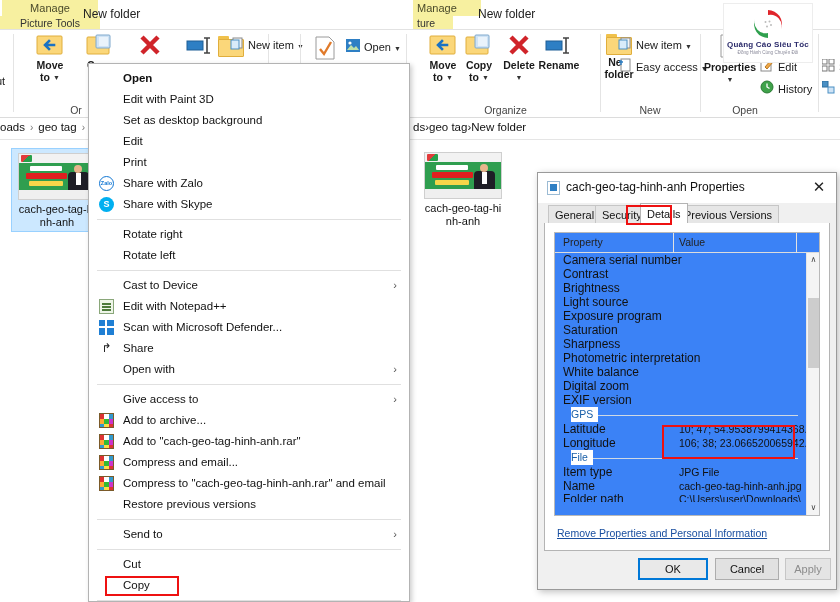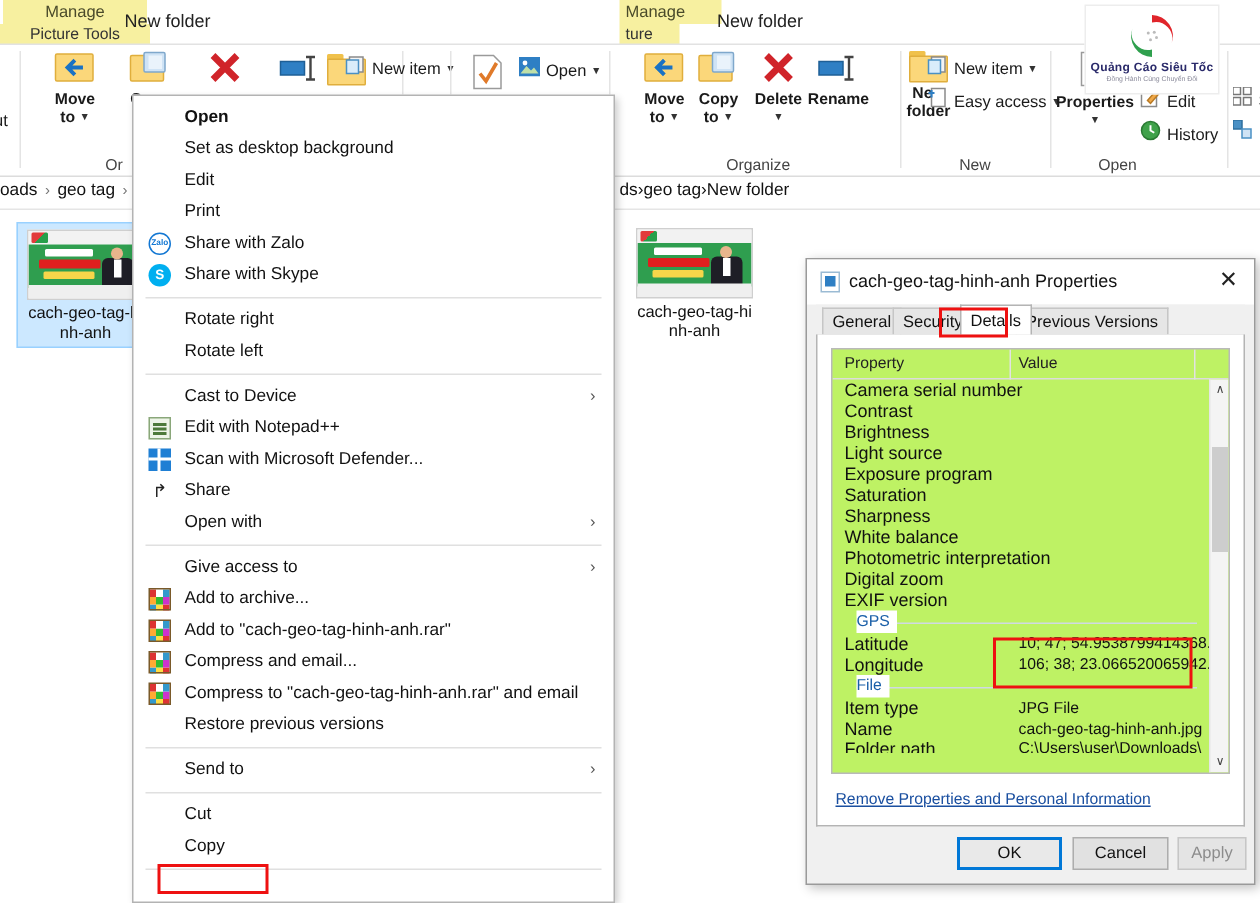--- a/index.html
+++ b/index.html
@@ -123,21 +123,21 @@
   .dlg-ttxt { position: absolute; left: 28px; top: 7px; font-size: 12px; color: #111; text-align: center; }
   .dlg-close { position: absolute; right: 0; top: 0; width: 34px; height: 28px; text-align: center; line-height: 28px; font-size: 15px; color: #222; }
   .dlg-body { position: absolute; left: 6px; top: 30px; right: 6px; bottom: 38px; background: #f0f0f0; }
 
   .tabrow { position: absolute; left: 0; top: 0; height: 20px; width: 100%; }
   .dtab { position: absolute; top: 2px; height: 18px; line-height: 18px; font-size: 11px; color: #111; padding: 0 6px; border: 1px solid #c6c6c6; border-bottom: none; background: #e6e6e6; }
   .dtab.active { background: #fff; top: 0; height: 20px; line-height: 20px; border-color: #b4b4b4; z-index: 3; }
   .tabline { position: absolute; left: 0; top: 20px; width: 100%; height: 1px; background: #b4b4b4; }
 
   .panel { position: absolute; left: 0; top: 20px; right: 0; bottom: 0; background: #fff; border: 1px solid #b4b4b4; border-top: none; }
-  .listbox { position: absolute; left: 9px; top: 9px; right: 9px; bottom: 34px; border: 1px solid #b9b9b9; background: #bef264; overflow: hidden; }
+  .listbox { position: absolute; left: 9px; top: 9px; right: 9px; bottom: 34px; border: 1px solid #b9b9b9; background: #3b82f6; overflow: hidden; }
   .lhead { position: relative; height: 20px; border-bottom: 1px solid #dcdcdc; }
   .lhead .hcol { position: absolute; top: 3px; font-size: 10.5px; color: #222; }
   .hdiv { position: absolute; top: 0; width: 1px; height: 20px; background: #e2e2e2; }
   .rows { position: absolute; left: 0; top: 20px; right: 13px; bottom: 0; }
   .prow { position: relative; height: 14px; }
   .prow .pn { position: absolute; left: 8px; top: 0; font-size: 12px; color: #111; line-height: 14px; }
   .prow .pv { position: absolute; left: 124px; top: 0; font-size: 10.5px; color: #111; line-height: 14px; white-space: nowrap; }
   .ghead { position: relative; height: 15px; }
   .ghead .gt { position: absolute; left: 16px; top: 0; font-size: 10.5px; color: #1a5fa8; line-height: 15px; background: #fff; padding-right: 5px; }
   .ghead .gl { position: absolute; left: 16px; right: 8px; top: 8px; height: 1px; background: #cfd9e4; }
@@ -428,20 +428,21 @@
         </div>
         <div class="tname"><span>cach-geo-tag-hi</span><br><span>nh-anh</span></div>
       </div>
     </div>
   </div>
 
   <div class="ctxmenu">
     <div style="height:4px;"></div>
 
     <div class="mi bold"><span>Open</span></div>
+    <div class="mi"><span>Edit with Paint 3D</span></div>
     <div class="mi"><span>Set as desktop background</span></div>
     <div class="mi"><span>Edit</span></div>
     <div class="mi"><span>Print</span></div>
     <div class="mi">
       <span class="mico ic-zalo">Zalo</span>
       <span>Share with Zalo</span>
     </div>
     <div class="mi">
       <span class="mico ic-skype">S</span>
       <span>Share with Skype</span>
@@ -553,25 +554,25 @@
               </div>
             <div class="prow">
                 <span class="pn">Saturation</span>
                 <span class="pv"></span>
               </div>
             <div class="prow">
                 <span class="pn">Sharpness</span>
                 <span class="pv"></span>
               </div>
             <div class="prow">
+                <span class="pn">Photometric interpretation</span>
+                <span class="pv"></span>
+              </div>
+            <div class="prow">
                 <span class="pn">White balance</span>
-                <span class="pv"></span>
-              </div>
-            <div class="prow">
-                <span class="pn">Photometric interpretation</span>
                 <span class="pv"></span>
               </div>
             <div class="prow">
                 <span class="pn">Digital zoom</span>
                 <span class="pv"></span>
               </div>
             <div class="prow">
                 <span class="pn">EXIF version</span>
                 <span class="pv"></span>
               </div>

